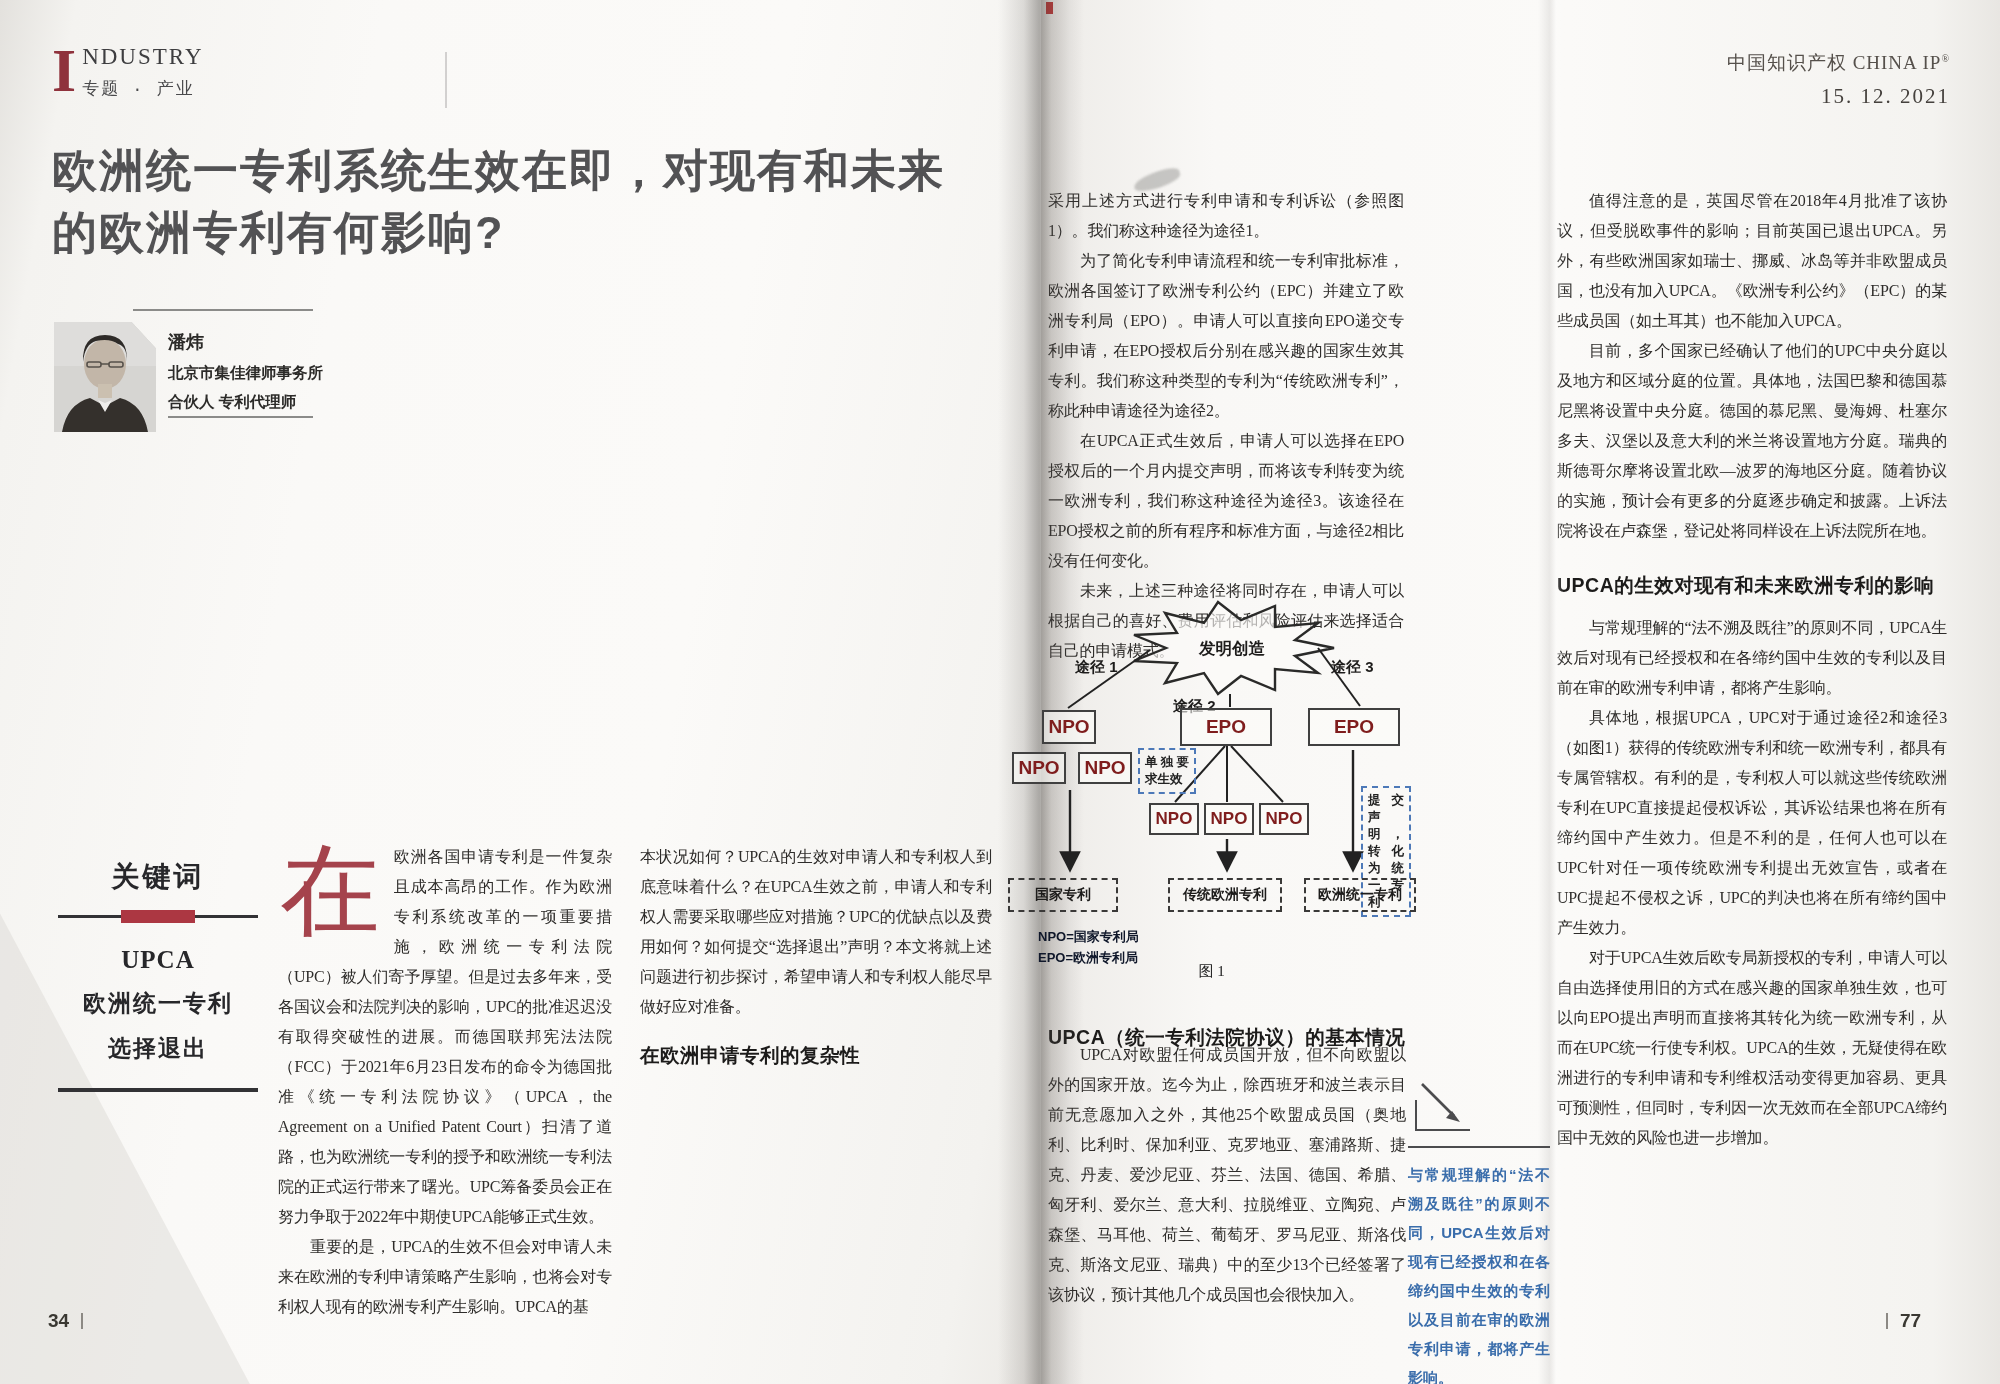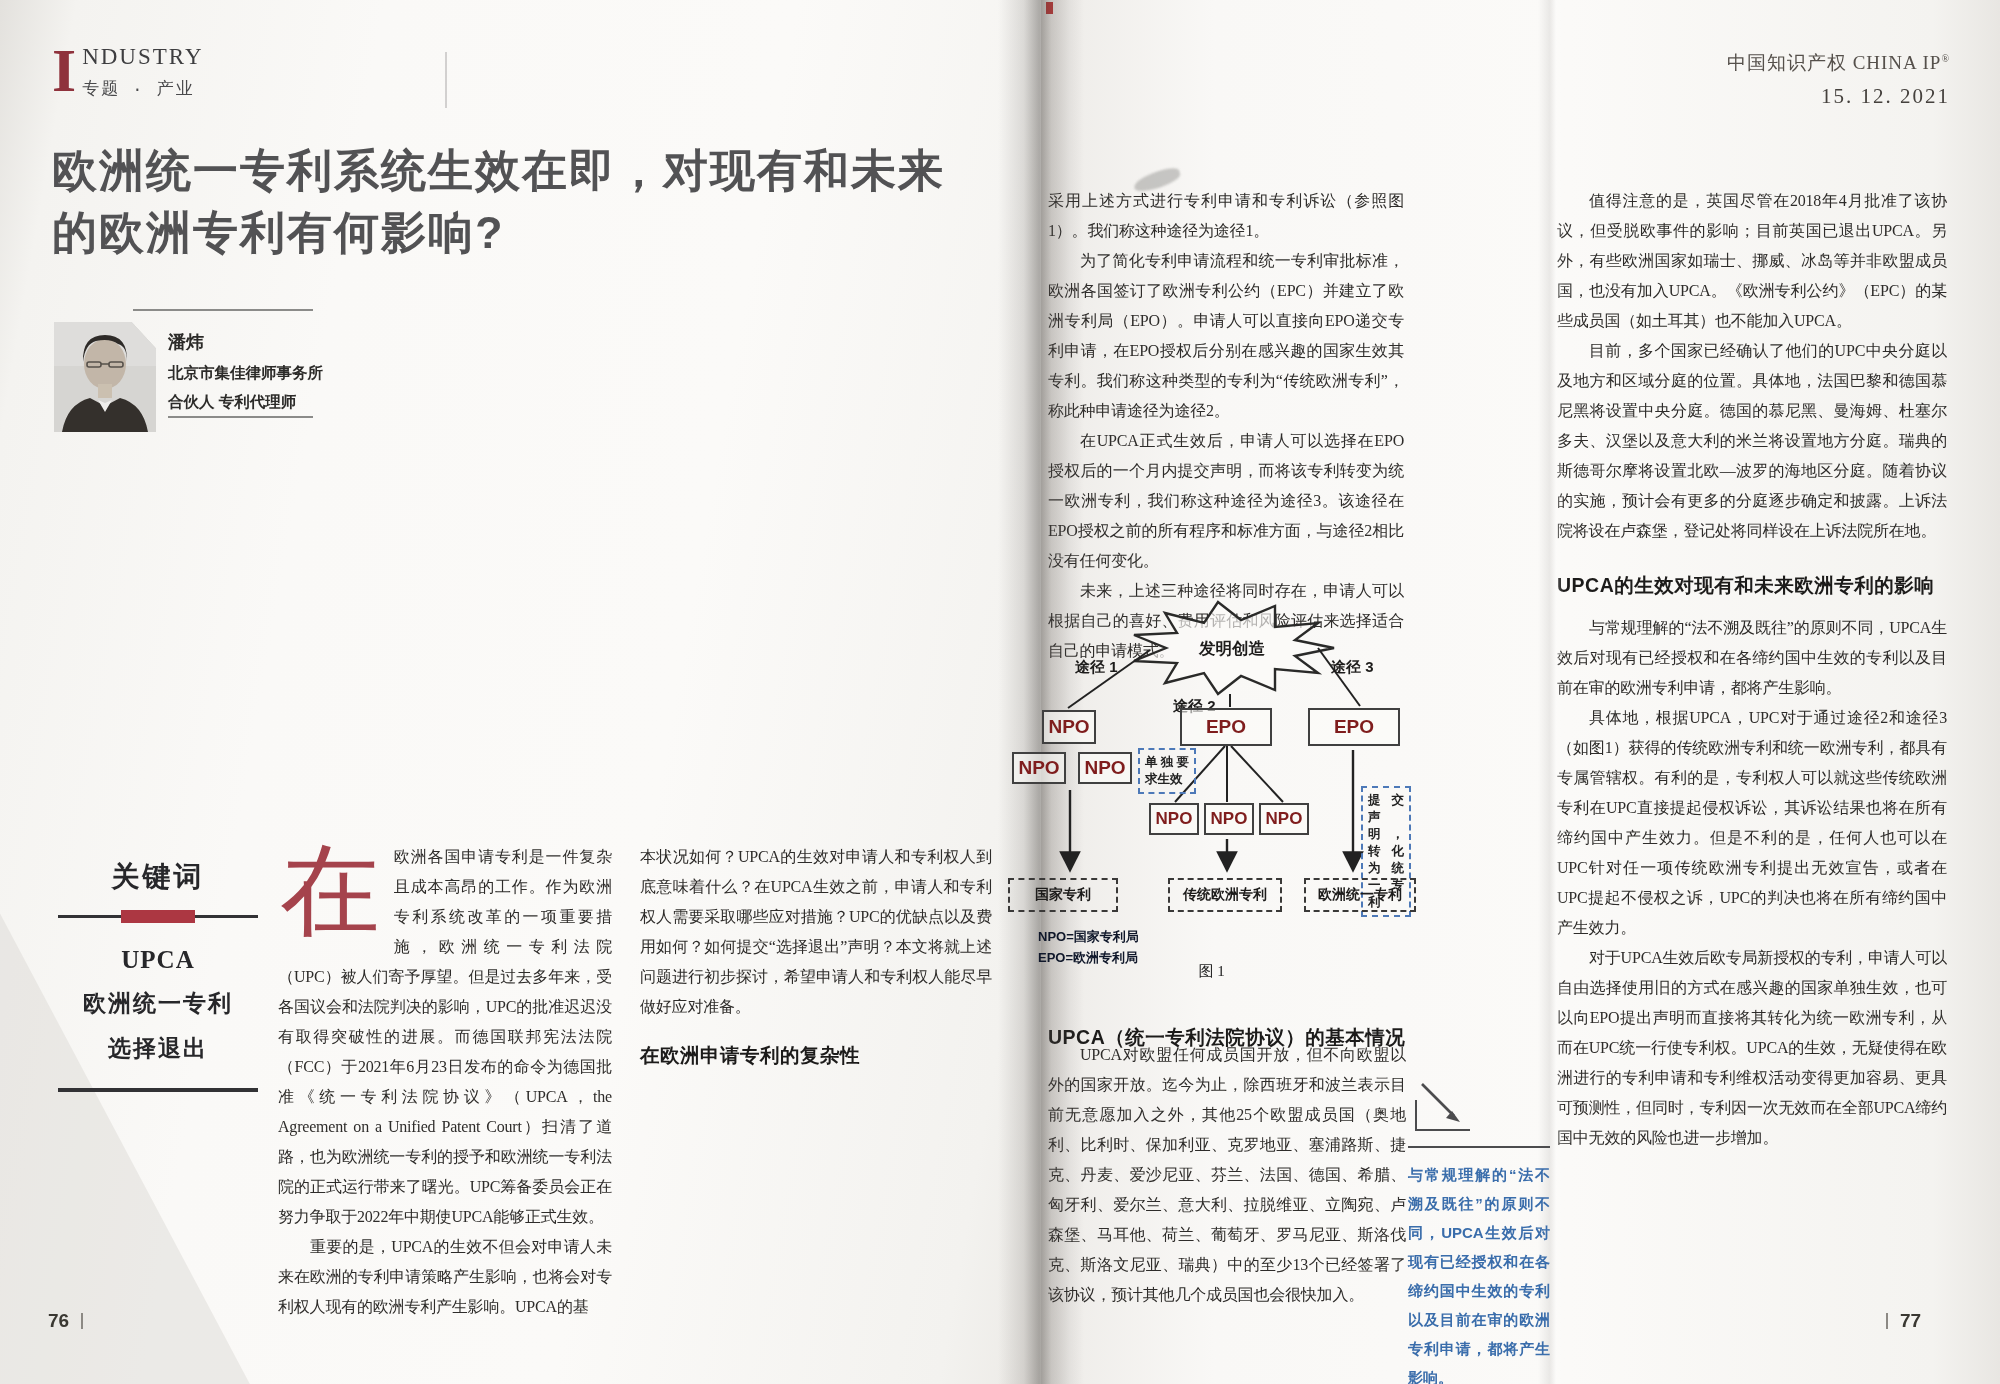--- a/index.html
+++ b/index.html
@@ -174,21 +174,21 @@
   <p class="para"><span class="dropcap">在</span><span>欧洲各国申请专利是一件复杂且成本高昂的工作。作为欧洲专利系统改革的一项重要措施，欧洲统一专利法院（UPC）被人们寄予厚望。但是过去多年来，受各国议会和法院判决的影响，UPC的批准迟迟没有取得突破性的进展。而德国联邦宪法法院（FCC）于2021年6月23日发布的命令为德国批准《统一专利法院协议》（UPCA，the Agreement on a Unified Patent Court）扫清了道路，也为欧洲统一专利的授予和欧洲统一专利法院的正式运行带来了曙光。UPC筹备委员会正在努力争取于2022年中期使UPCA能够正式生效。</span></p>
   <p class="para indent">重要的是，UPCA的生效不但会对申请人未来在欧洲的专利申请策略产生影响，也将会对专利权人现有的欧洲专利产生影响。UPCA的基</p>
 </div>
 
 <div class="col col2L">
   <p class="para">本状况如何？UPCA的生效对申请人和专利权人到底意味着什么？在UPCA生效之前，申请人和专利权人需要采取哪些应对措施？UPC的优缺点以及费用如何？如何提交“选择退出”声明？本文将就上述问题进行初步探讨，希望申请人和专利权人能尽早做好应对准备。</p>
   <div class="sec-h">在欧洲申请专利的复杂性</div>
 </div>
 
 <div class="footer footer-left">
-  <span>76</span>
+  <span>34</span>
   <span class="fbar"></span>
 </div>
 
 <div class="masthead">
   <div class="m1"><span>中国知识产权 CHINA IP</span><sup>®</sup></div>
   <div class="m2">15. 12. 2021</div>
 </div>
 
 <div class="col colC">
   <p class="para">采用上述方式进行专利申请和专利诉讼（参照图1）。我们称这种途径为途径1。</p>

